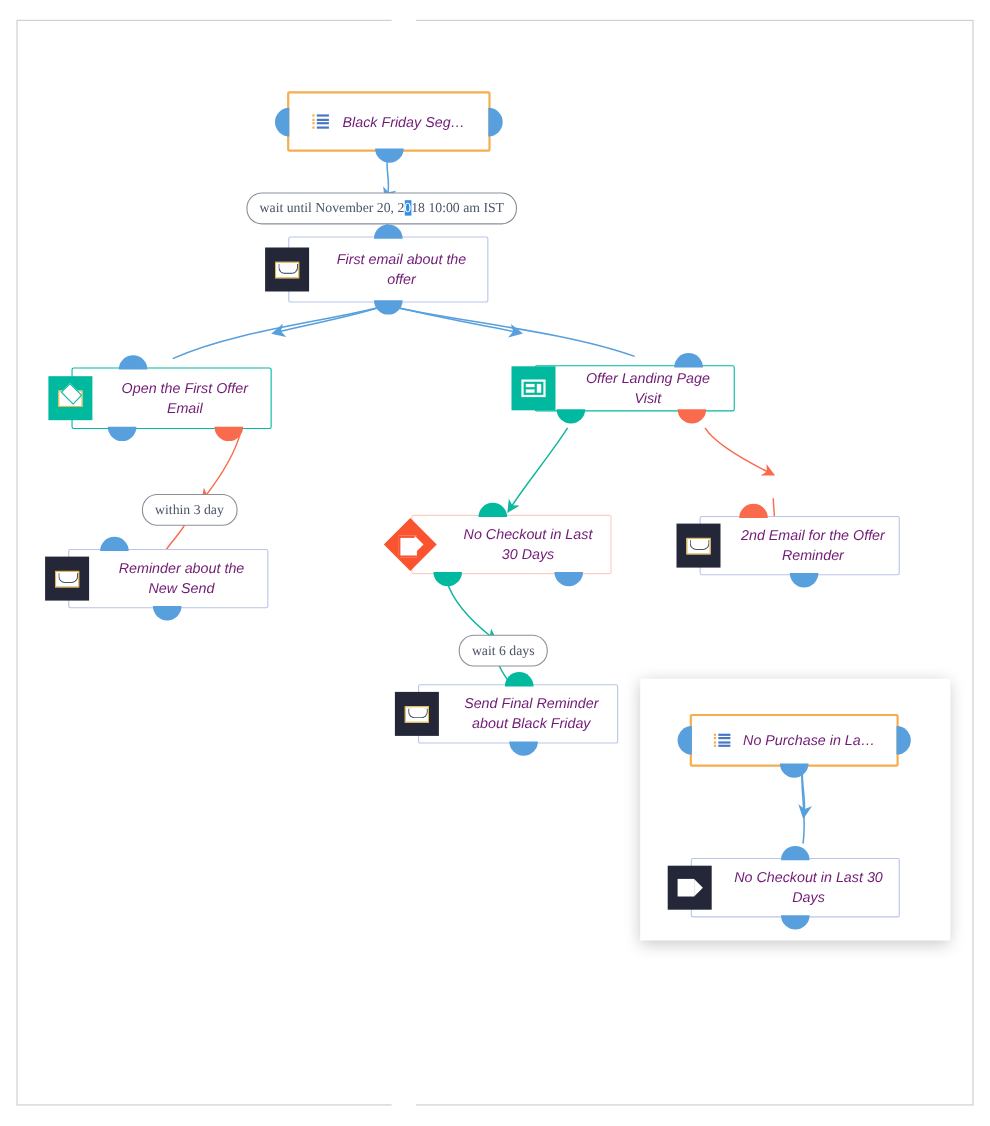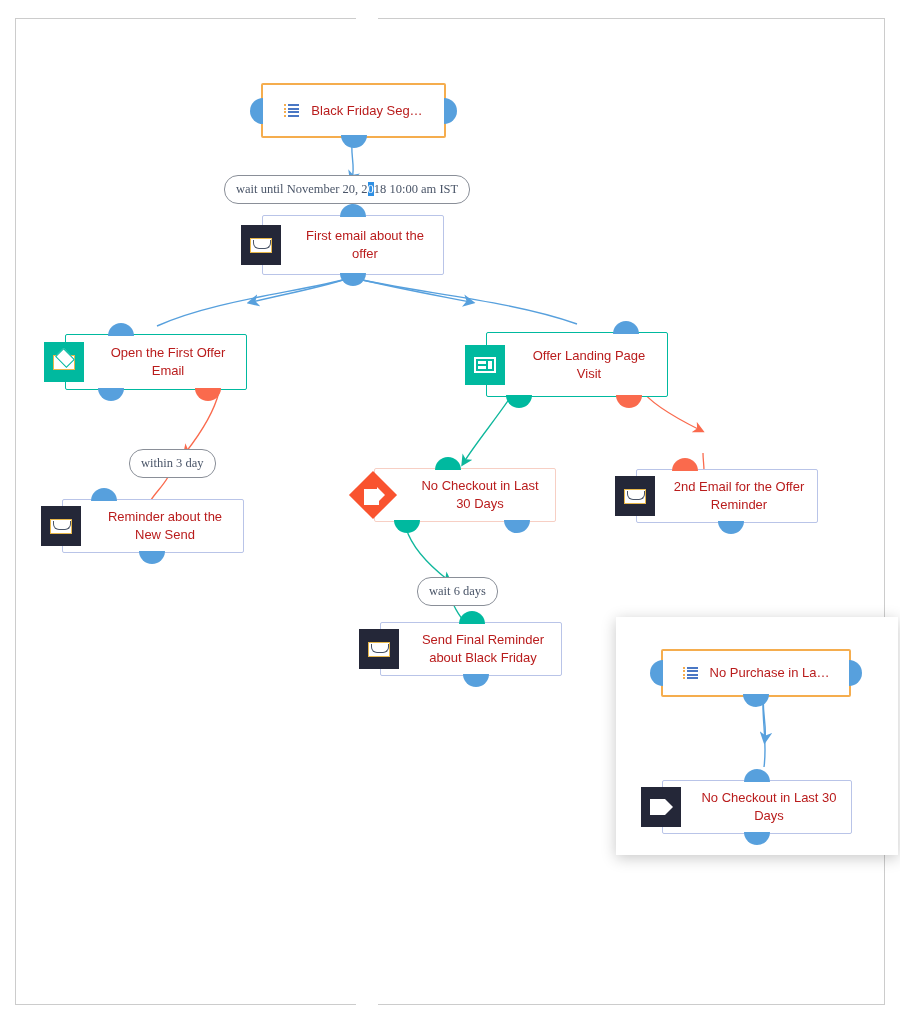--- a/index.html
+++ b/index.html
@@ -41,24 +41,25 @@
   .node {
     position: absolute;
     box-sizing: border-box;
     background: #ffffff;
     border: 1px solid #b9c4e8;
     border-radius: 2px;
     display: flex;
     align-items: center;
     justify-content: flex-end;
     text-align: center;
-    color: #b91c1c;
+    color: #701a75;
     font-size: 13px;
     line-height: 18px;
     padding: 6px 10px 6px 34px;
+    font-style: italic;
   }
   .node.segment {
     border: 2px solid #f5ad4e;
     padding-left: 10px;
   }
   .node.event { border: 1px solid #00b99f; }
   .node.condition { border: 1px solid #f7cfc4; }
   .node .label { display: block; max-width: 100%; }
 
   .node.segment .inner {
@@ -224,21 +225,20 @@
 
   
   #overlay {
     position: absolute;
     left: 582px;
     top: 617px;
     width: 282px;
     height: 238px;
     background: #ffffff;
     box-shadow: 0 3px 14px rgba(0,0,0,0.22);
-    margin-left: 34px;
   }
   #overlay .node { font-size: 13px; }
 </style>
 </head>
 <body>
 
 <div id="screen">
 
   <div id="canvas-frame">
     <div class="frame-notch top"></div>
@@ -327,21 +327,21 @@
 
   <div class="node" style="left:62px; top:499px; width:182px; height:54px;">
     <div class="icon-box dark">
       <span class="env"></span>
     </div>
     <span class="label">Reminder about the New Send</span>
     <div class="port top" style="left:50%;margin-left:-62px;"></div>
     <div class="port bottom" style="left:50%;margin-left:-14px;"></div>
   </div>
 
-  <div class="node event" style="left:486px; top:332px; width:182px; height:65px;">
+  <div class="node event" style="left:486px; top:332px; width:182px; height:42px;">
     <div class="icon-box teal">
       <span class="browser">
           <span class="bars">
             <i></i>
             <i></i>
           </span>
           <span class="side"></span>
         </span>
     </div>
     <span class="label">Offer Landing Page Visit</span>

